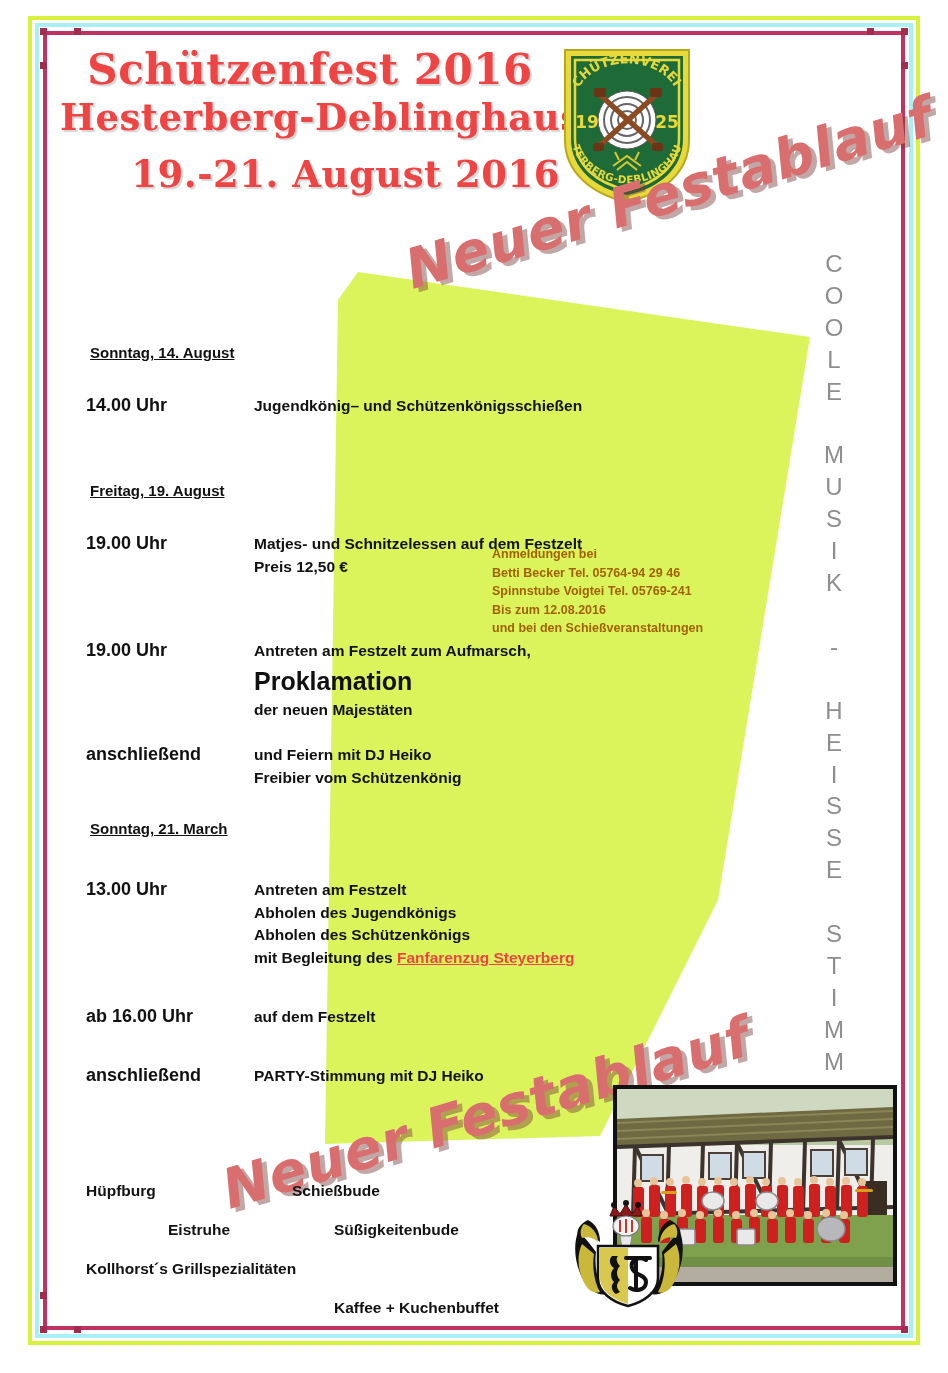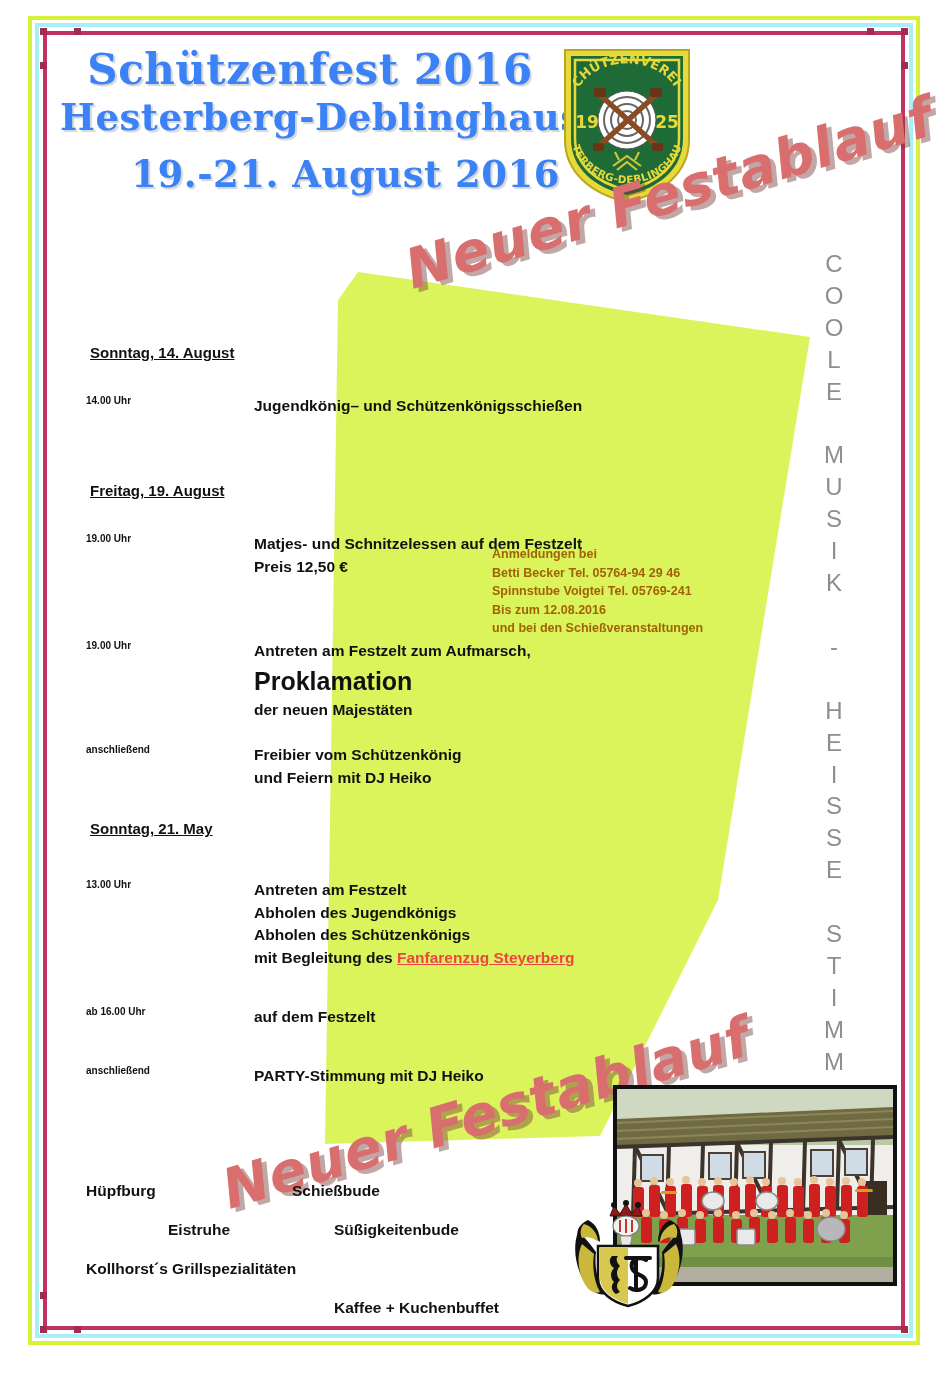--- a/index.html
+++ b/index.html
@@ -48,21 +48,21 @@
     left: 0; top: 0;
     width: 948px; height: 1373px;
   }
 
   
   .headline {
     position: absolute;
     left: 60px;
     top: 46px;
     width: 500px;
-    color: #3b82f6;
+    color: #ef4444;
     font-family: "DejaVu Serif", serif;
     font-weight: bold;
     letter-spacing: 0.5px;
     text-shadow: 2px 2px 1px rgba(180,180,180,0.55);
   }
   .headline .l1 {
     font-size: 42px;
     text-align: center;
     line-height: 1.16;
     white-space: nowrap;
@@ -146,21 +146,21 @@
     font-weight: bold;
     margin: 4px;
   }
   .entry {
     display: flex;
     margin: 0;
   }
   .entry .time {
     width: 168px;
     flex: 0 0 168px;
-    font-size: 10px;
+    font-size: 18px;
   }
   .entry .desc {
     flex: 1;
     line-height: 1.47;
     font-size: 15.5px;
   }
   .desc .big {
     font-size: 25px;
     font-weight: bold;
     line-height: 1.45;
@@ -356,27 +356,27 @@
         <div>Antreten am Festzelt zum Aufmarsch,</div>
         <div class="big">Proklamation</div>
         <div>der neuen Majestäten</div>
       </div>
     </div>
 
     <div class="sp-f"></div>
     <div class="entry">
       <div class="time">anschließend</div>
       <div class="desc">
+        <div>und Feiern mit DJ Heiko</div>
         <div>Freibier vom Schützenkönig</div>
-        <div>und Feiern mit DJ Heiko</div>
       </div>
     </div>
 
     <div class="sp-g"></div>
-    <div class="day-head">Sonntag, 21. May</div>
+    <div class="day-head">Sonntag, 21. March</div>
     <div class="sp-d"></div>
     <div class="entry">
       <div class="time">13.00 Uhr</div>
       <div class="desc">
         <div>Antreten am Festzelt</div>
         <div>Abholen des Jugendkönigs</div>
         <div>Abholen des Schützenkönigs</div>
         <div><span>mit Begleitung des </span><span class="link">Fanfarenzug Steyerberg</span></div>
       </div>
     </div>

